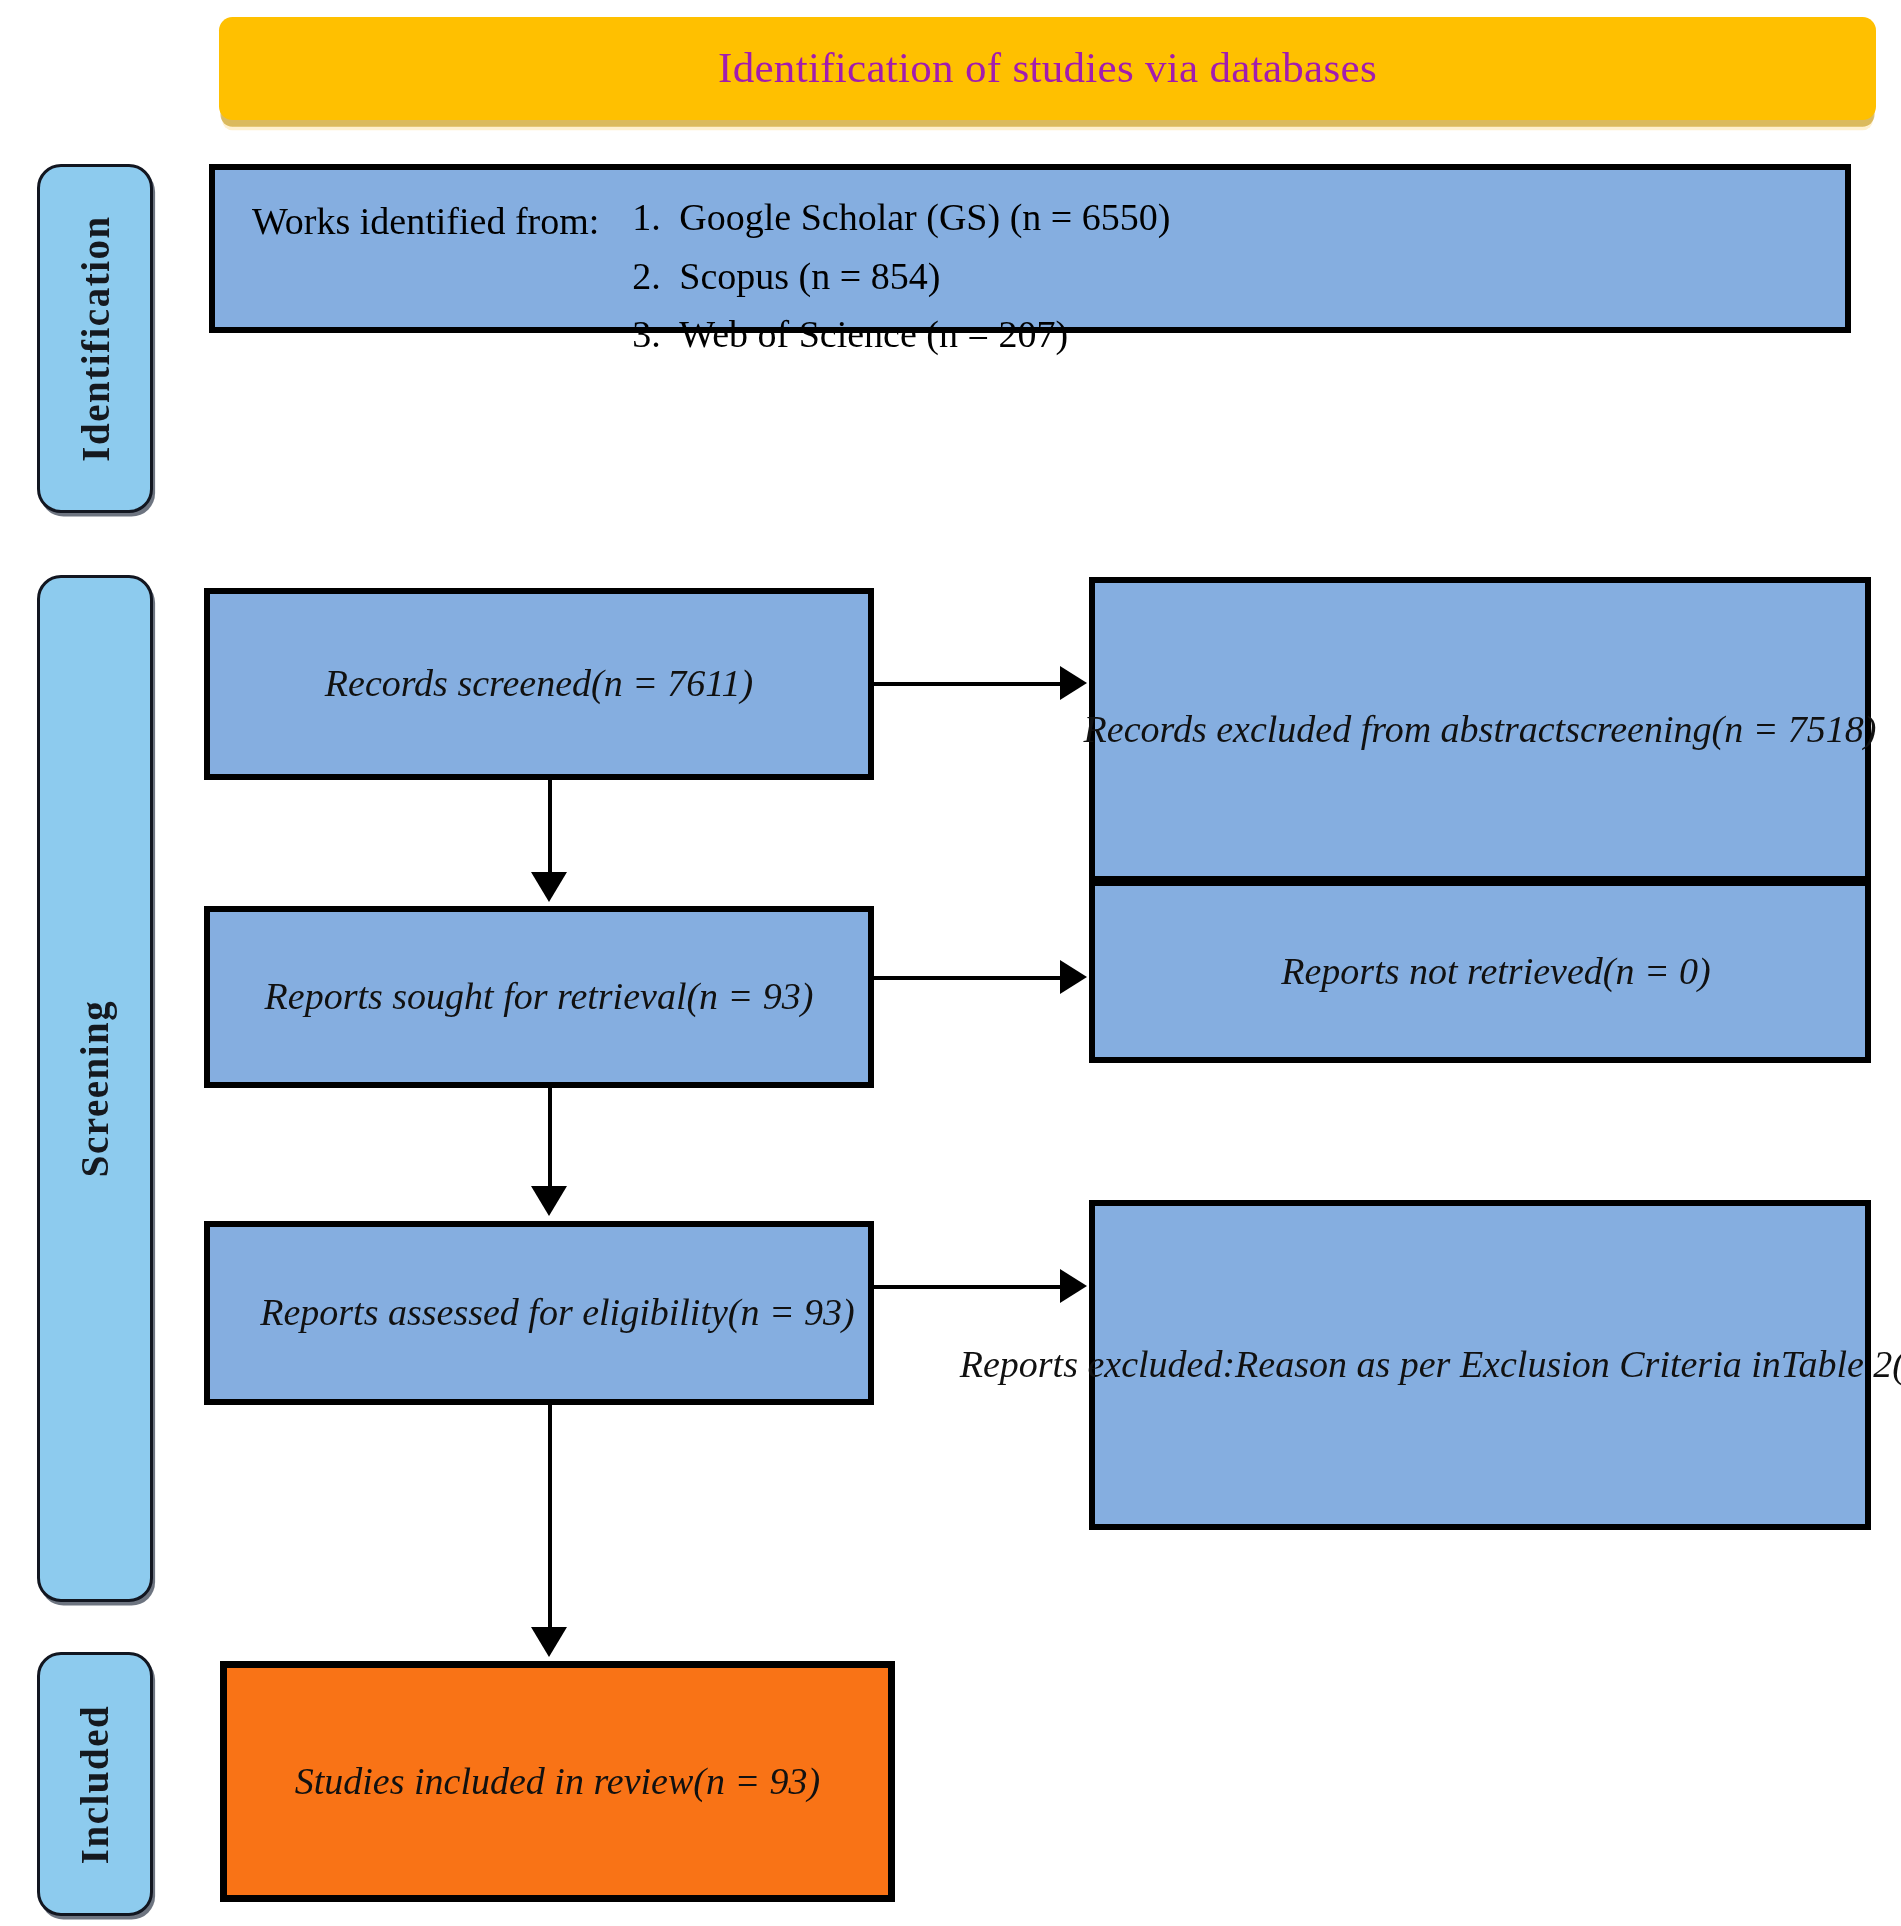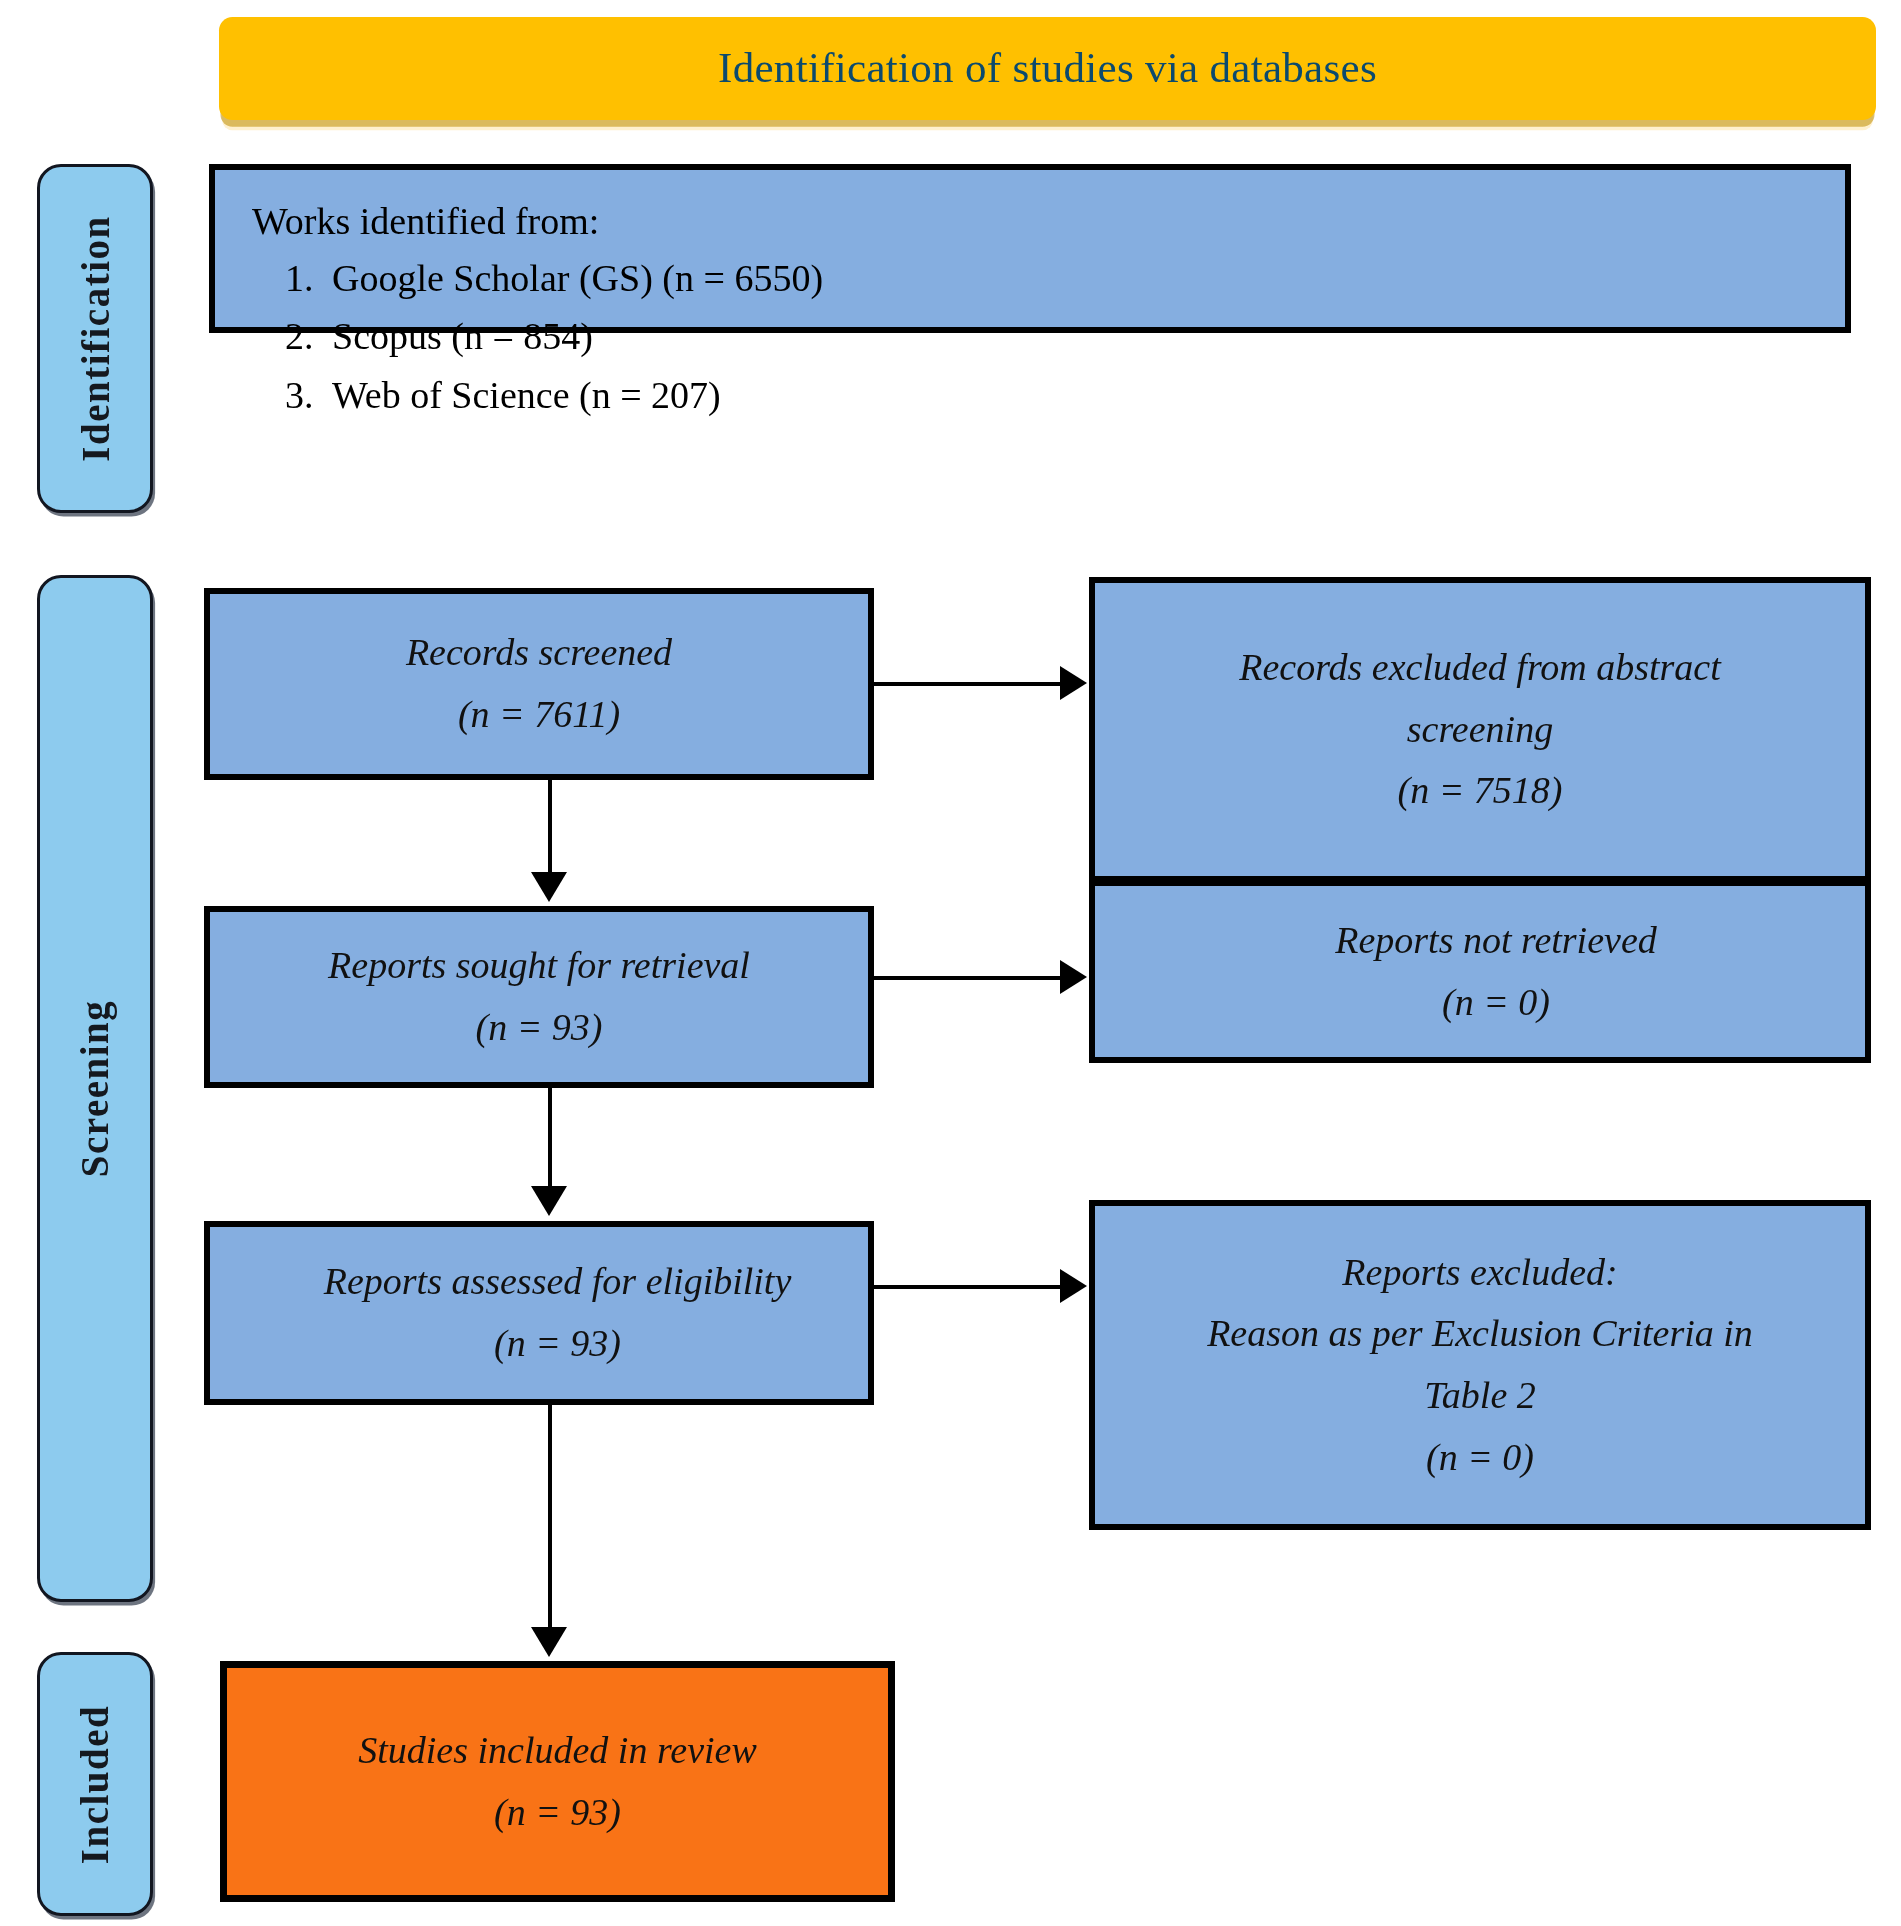--- a/index.html
+++ b/index.html
@@ -31,21 +31,21 @@
     border-radius: 13.4px;
     box-shadow: 0 8.2px 0 -1.5px rgba(190,140,0,0.55),
                 0 13.4px 0 -3.1px rgba(255,230,170,0.55);
     display: flex;
     align-items: center;
     justify-content: center;
   }
   .banner-text {
     font-size: 43px;
     line-height: 1.1;
-    color: #0c4a6e;
+    color: #a21caf;
     letter-spacing: 0.3px;
     white-space: nowrap;
   }
 
   
   .rail {
     position: absolute;
     background: #8dcbee;
     border: 3.6px solid #121620;
     border-radius: 24px;
@@ -67,21 +67,21 @@
   #rail-screening      { left: 37px;  top: 575px; width: 110px;  height: 1021px; }
   #rail-included       { left: 37px;  top: 1652px; width: 110px;  height: 258px; }
 
   
   .box {
     position: absolute;
     background: #85aee0;
     border: 6.7px solid #000000;
     box-sizing: border-box;
     display: flex;
-    flex-direction: column;
+    flex-direction: row;
     justify-content: center;
   }
   .box.centered { align-items: center; text-align: center; }
   .box.yellow   { background: #f97316; }
 
   .box-line {
     font-size: 38px;
     line-height: 1.62;
     color: #111111;
     white-space: nowrap;

